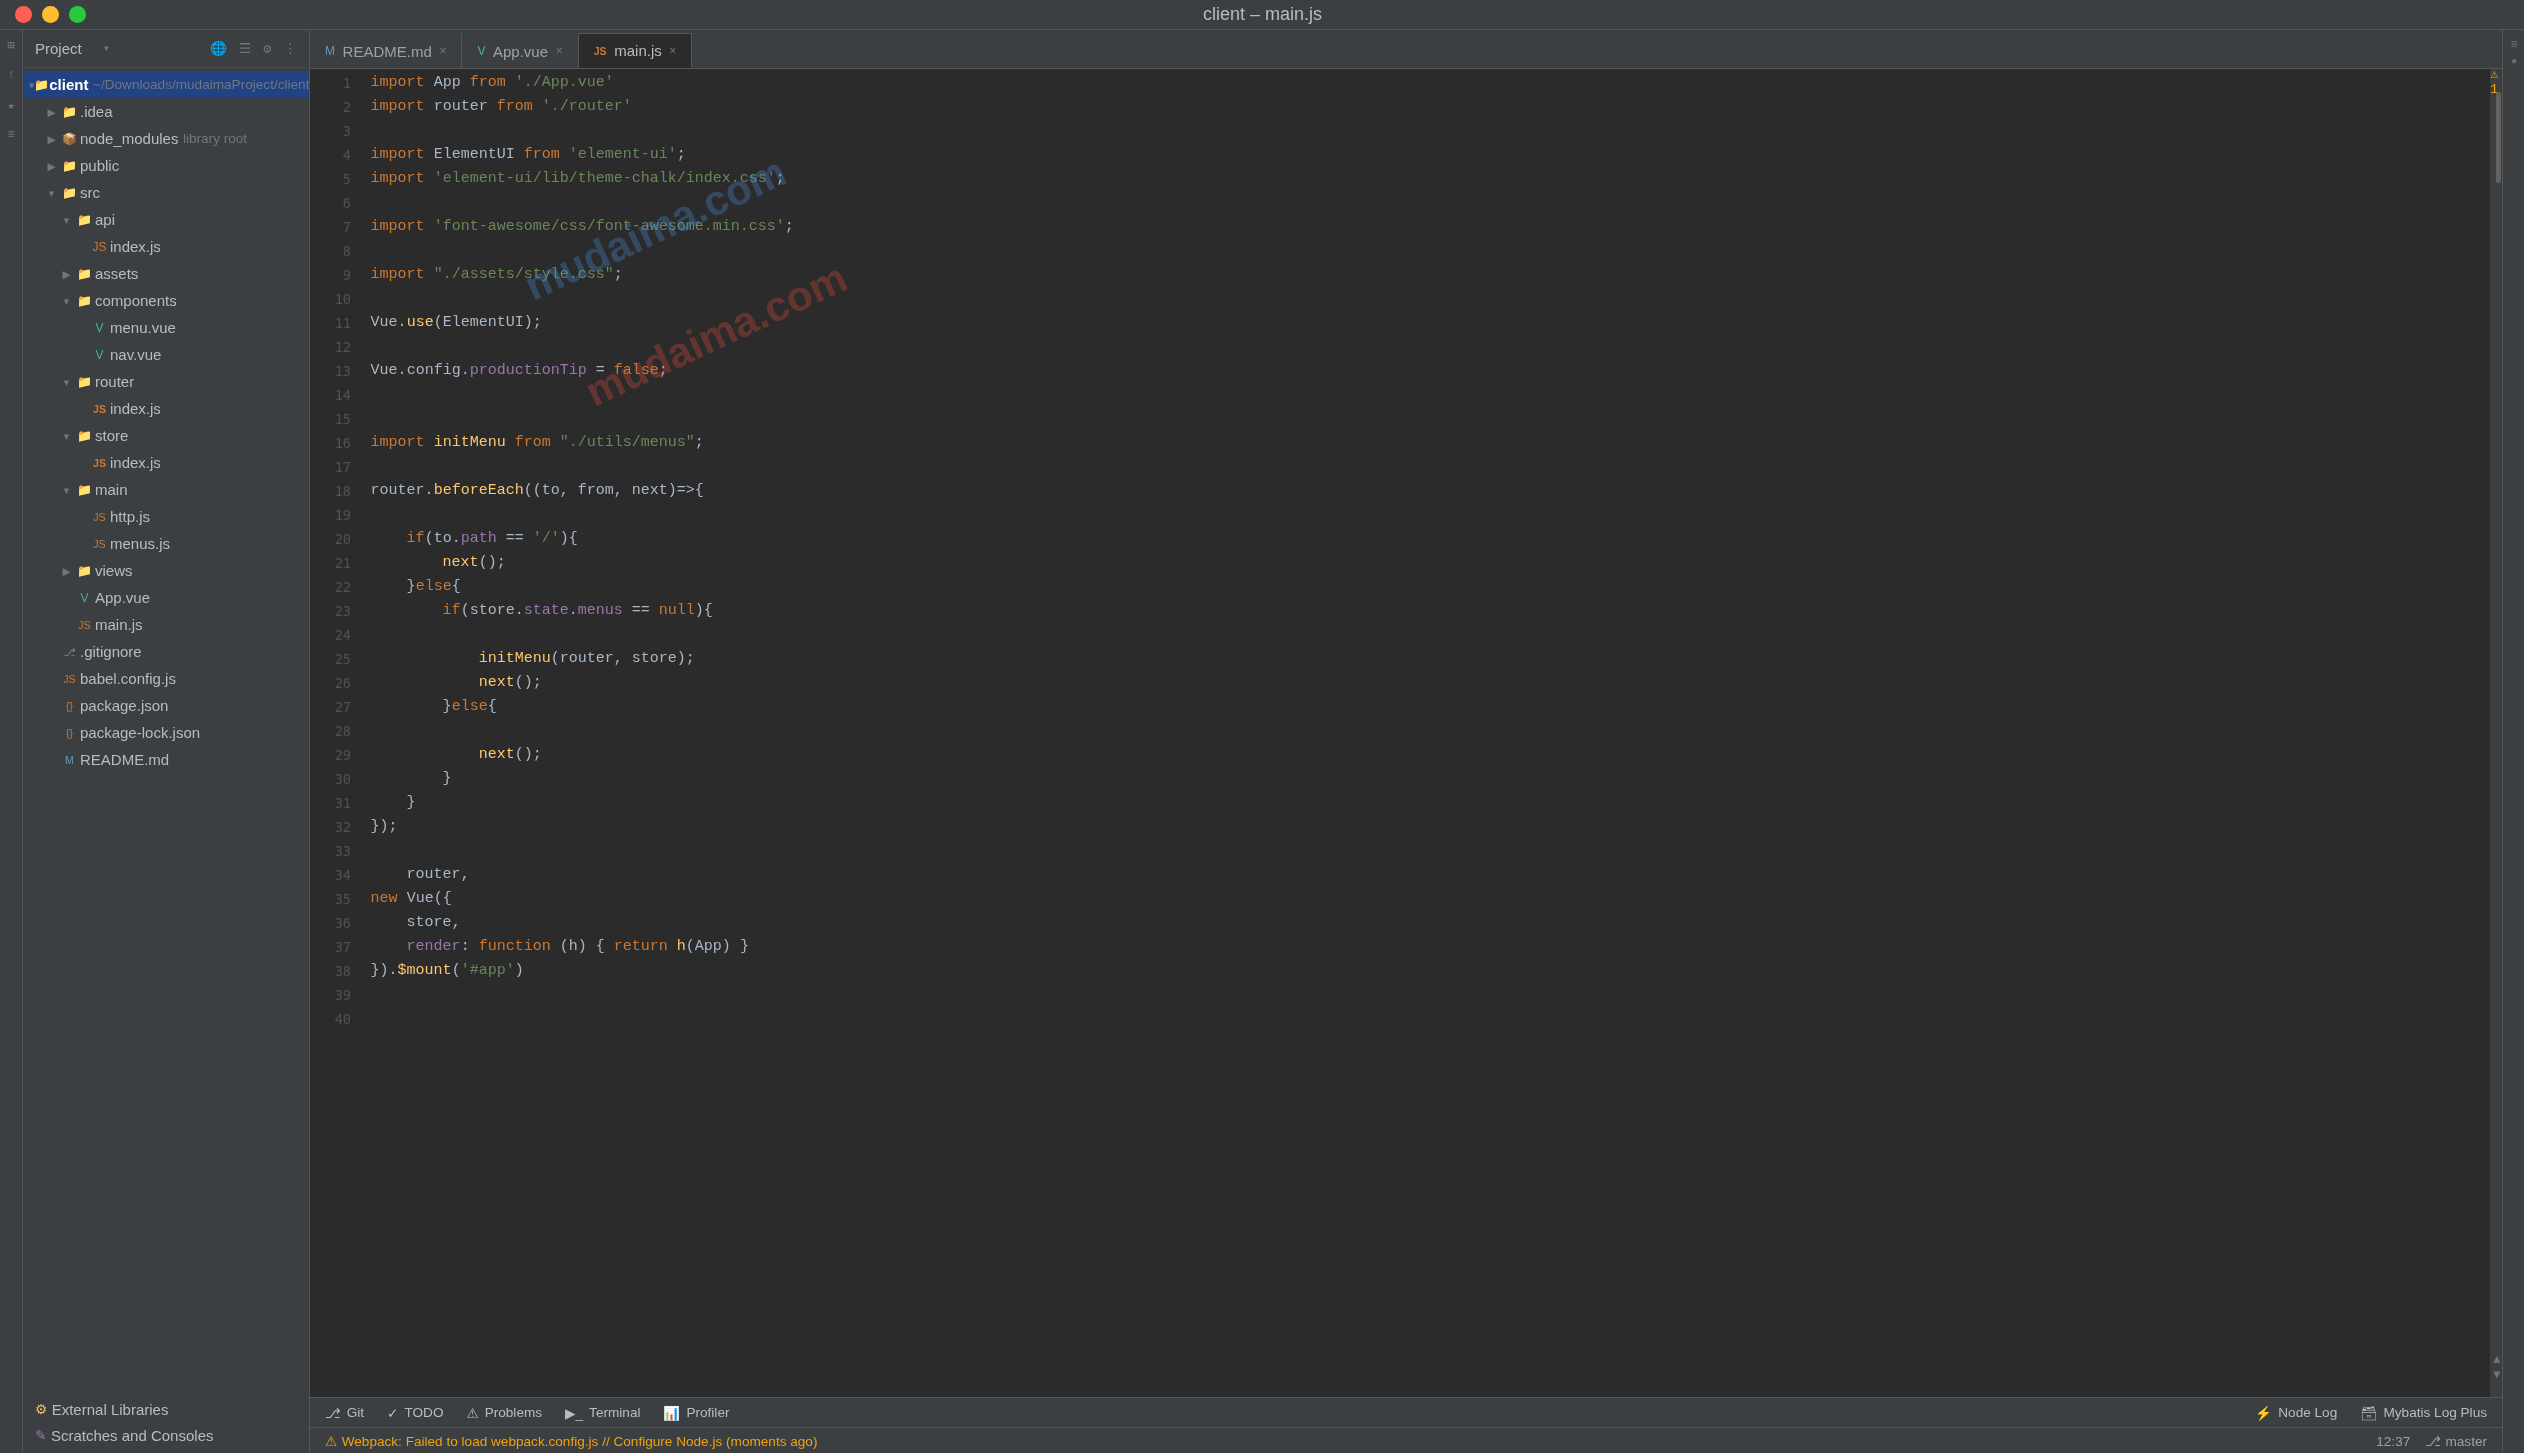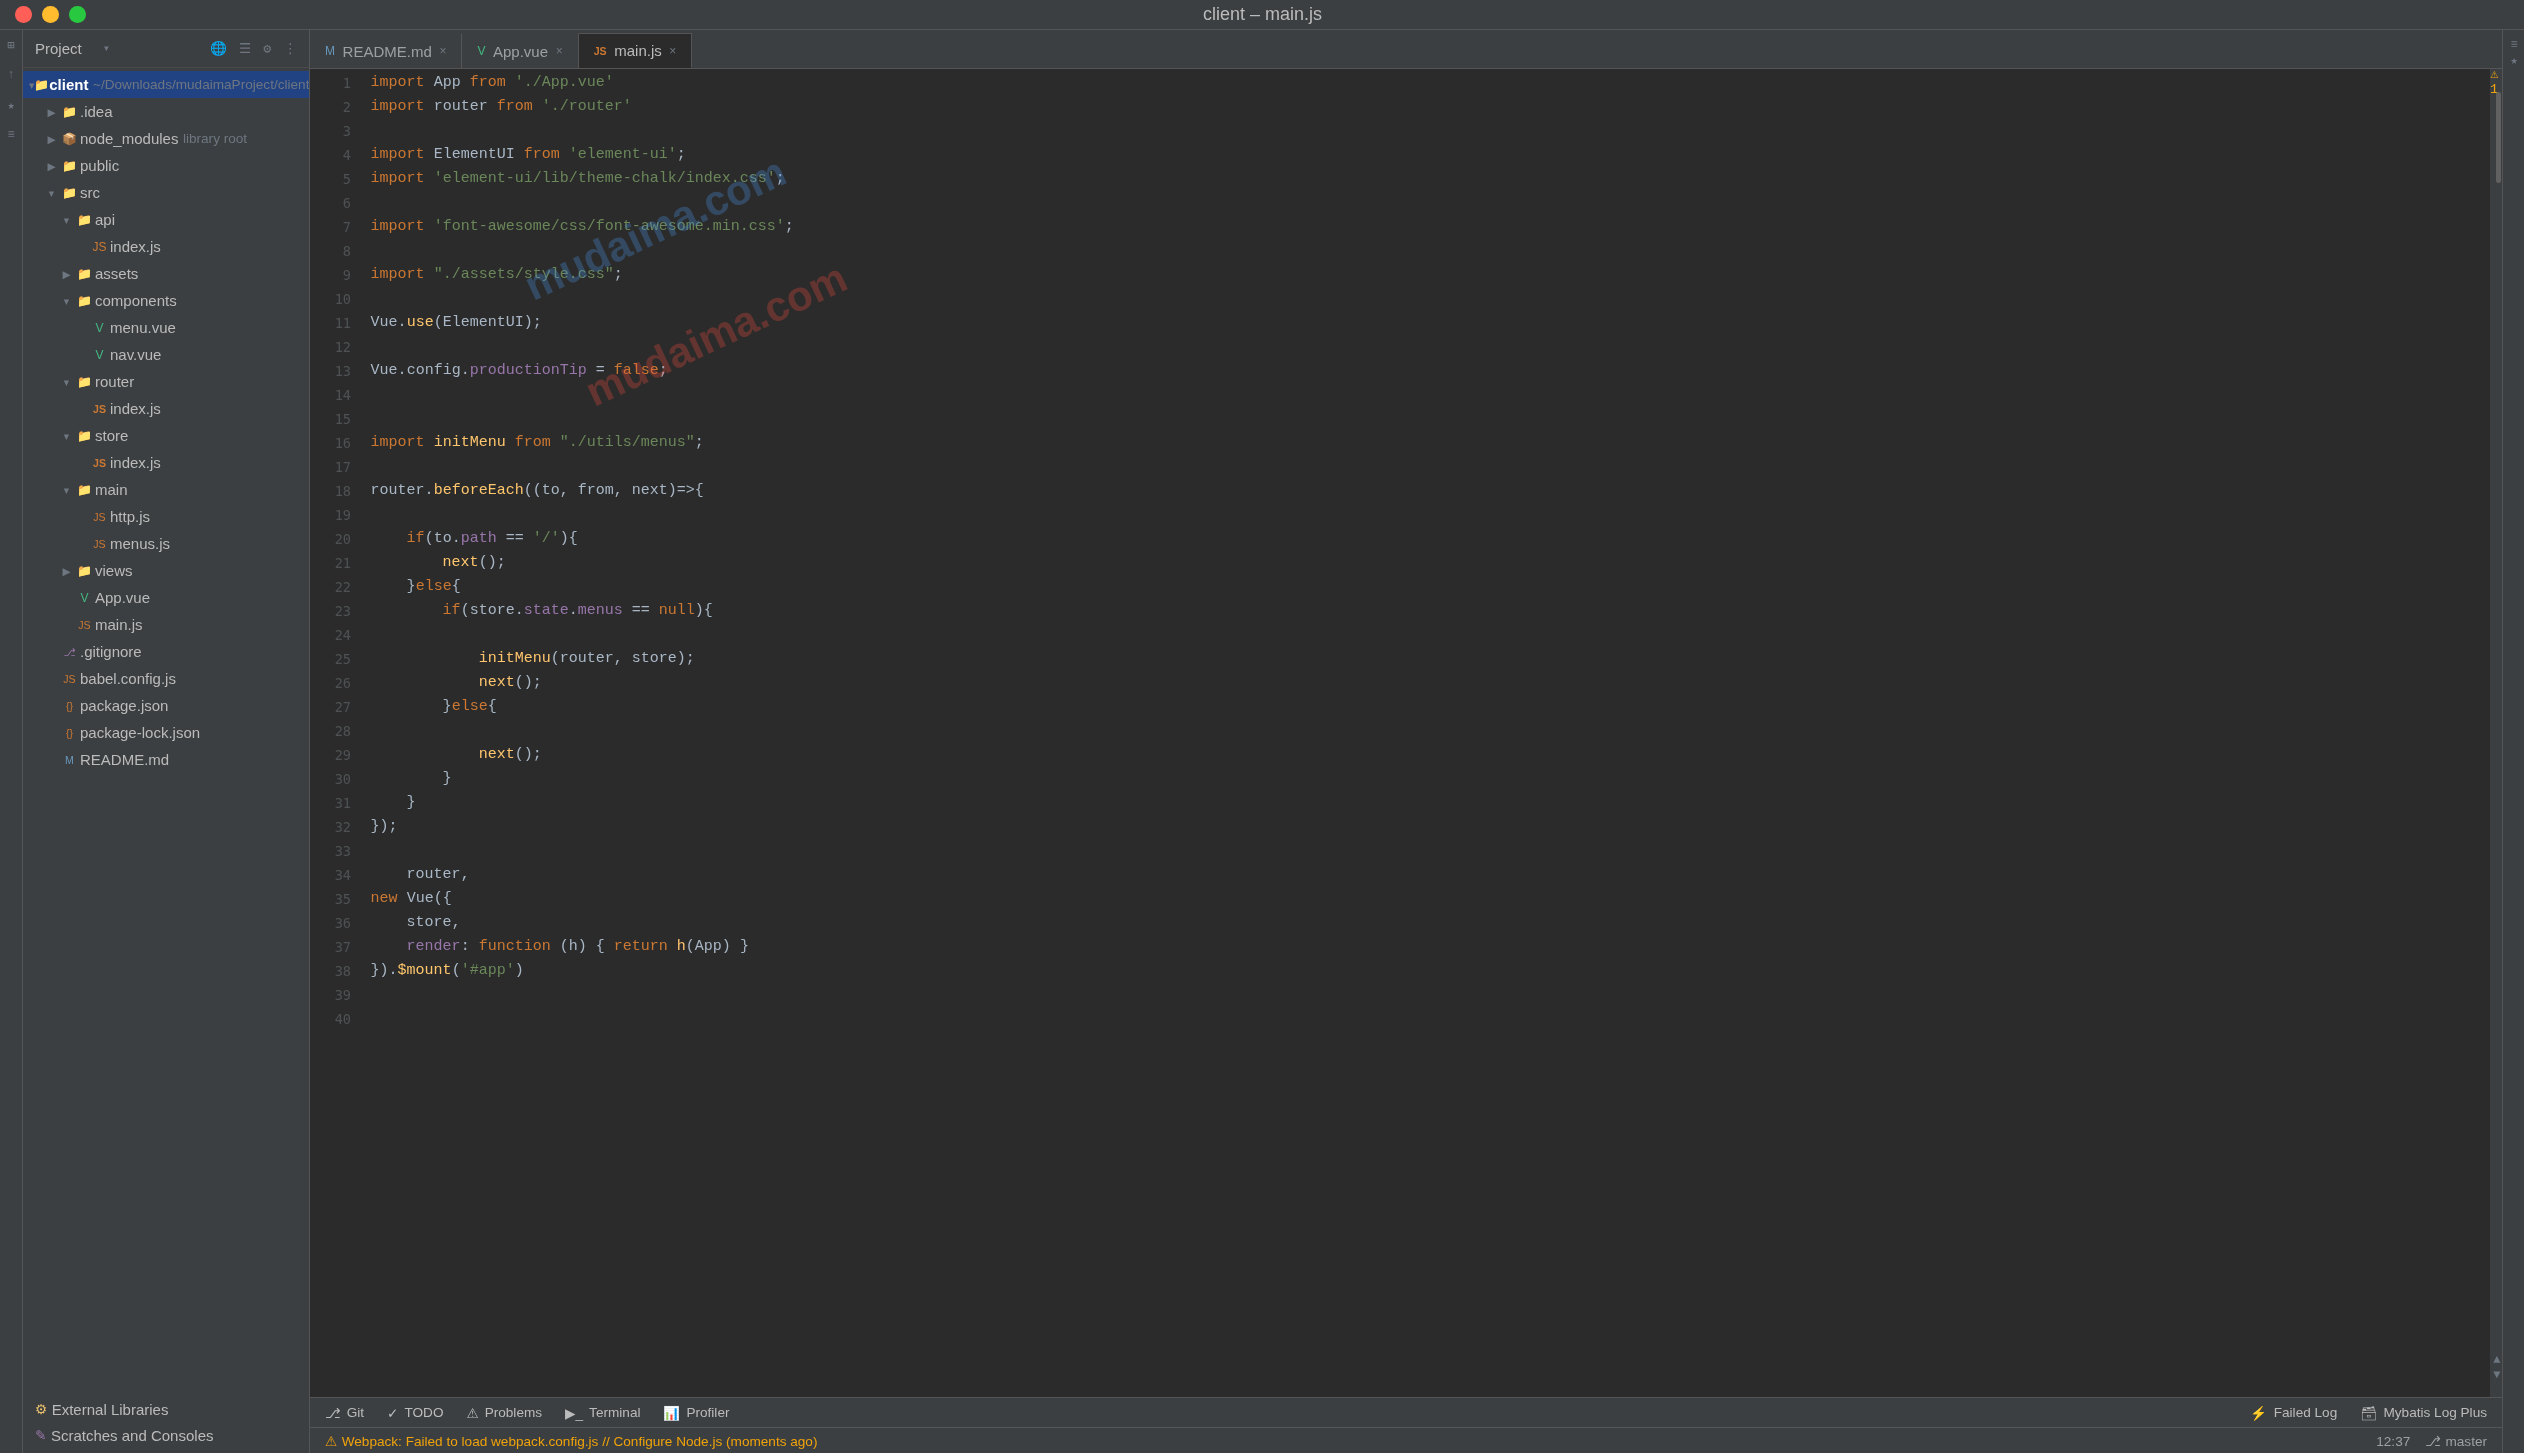--- a/index.html
+++ b/index.html
@@ -759,21 +759,21 @@
         <span>▶_</span>
         <span>Terminal</span>
       </div>
       <div class="bottom-bar-item">
         <span>📊</span>
         <span>Profiler</span>
       </div>
       <div style="margin-left:auto;display:flex;gap:23px;">
         <div class="bottom-bar-item">
           <span style="color:#e8c06e;">⚡</span>
-          <span>Failed Log</span>
+          <span>Node Log</span>
         </div>
         <div class="bottom-bar-item">
           <span>🗃</span>
           <span>Mybatis Log Plus</span>
         </div>
       </div>
     </div>
 
     <div class="status-bar">
       <div class="status-item status-error">

